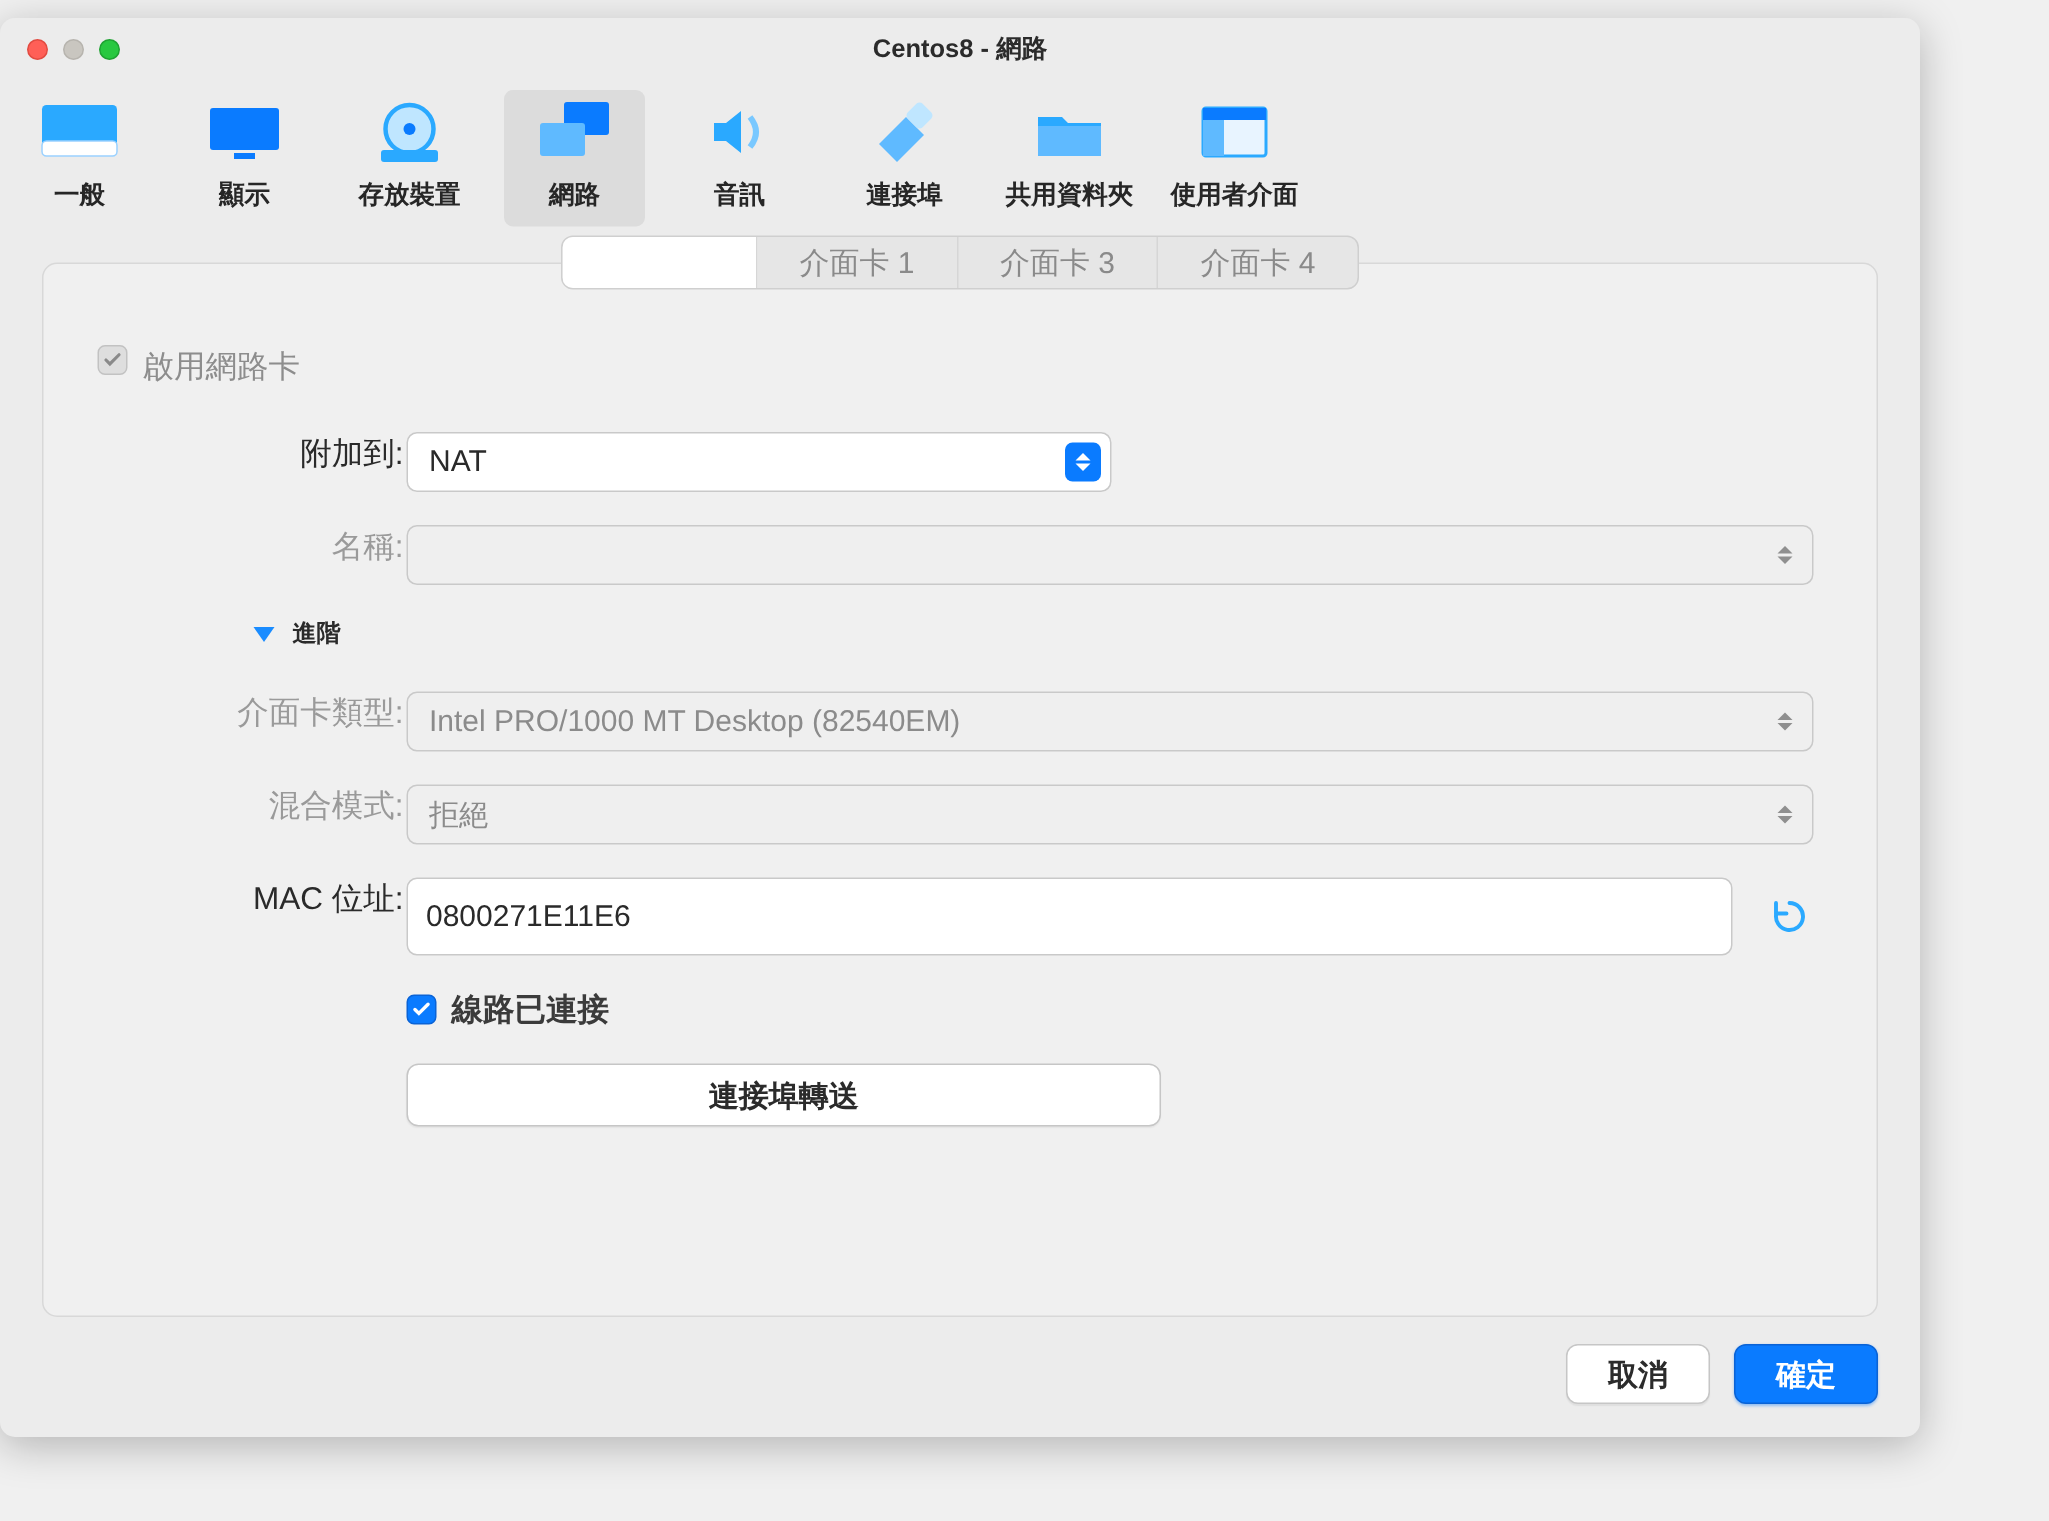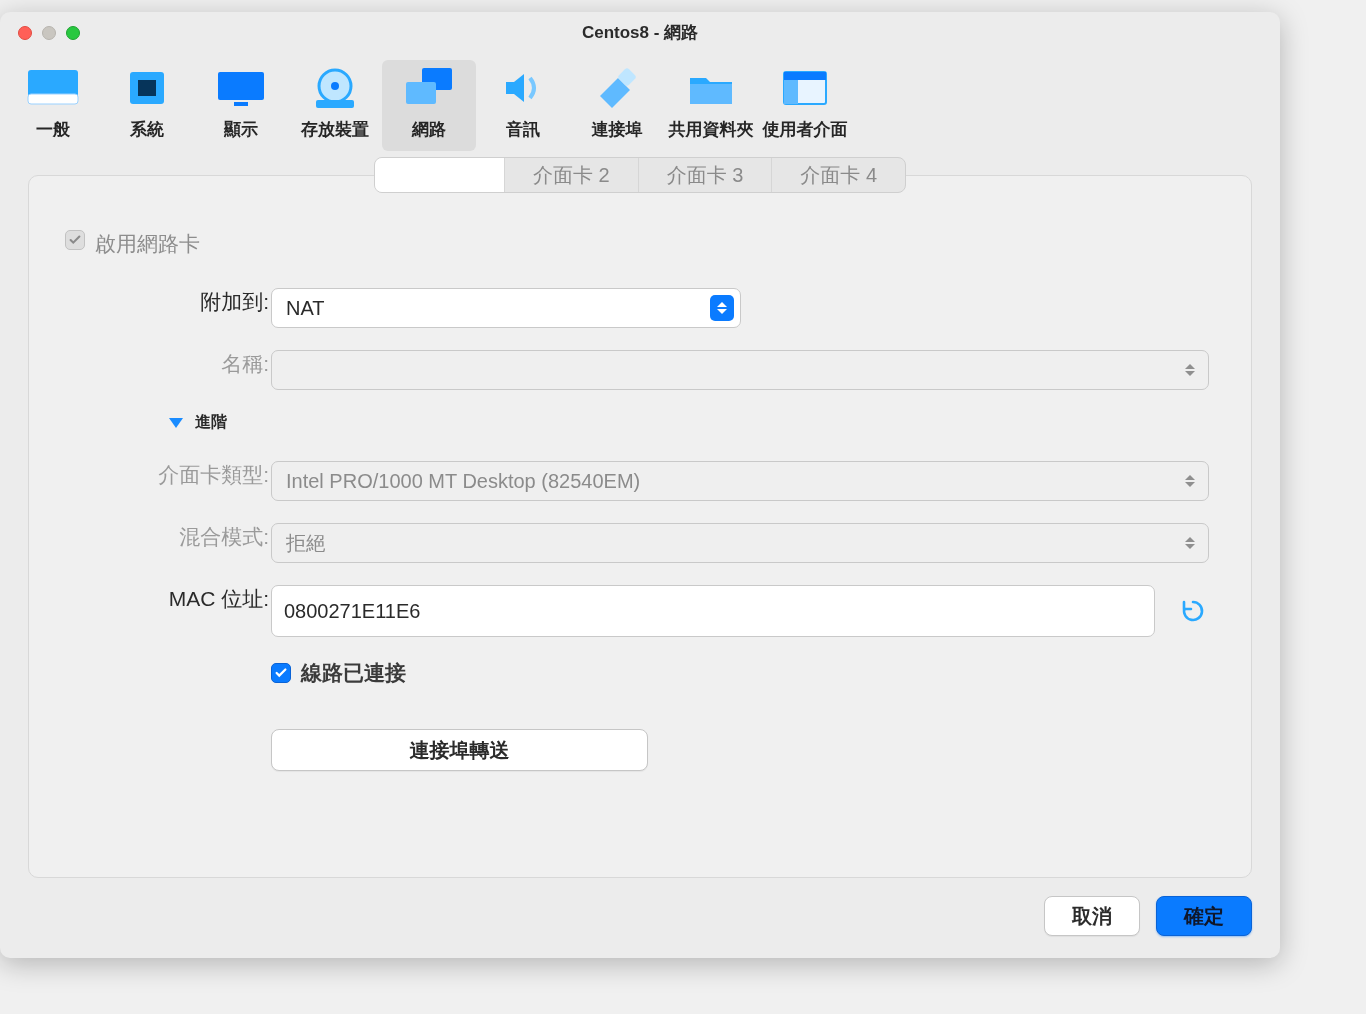--- a/index.html
+++ b/index.html
@@ -9,21 +9,21 @@
     background: #ececec; border-radius: 10px; box-shadow: 0 6px 28px rgba(0,0,0,.25);
     display: flex; flex-direction: column;
   }
   .titlebar { height: 40px; display:flex; align-items:center; position: relative; }
   .traffic { display:flex; gap:10px; position:absolute; left:18px; top:14px; }
   .tl { width:14px; height:14px; border-radius:50%; }
   .tl.red{background:#ff5f57;border:1px solid #e24b41;}
   .tl.yellow{background:#c9c6c0;border:1px solid #b7b4ae;}
   .tl.green{background:#28c840;border:1px solid #1fa232;}
   .title-text{width:100%; text-align:center; font-size:17px; font-weight:600; color:#2b2b2b;}
-  .toolbar { display:flex; gap:0; padding:8px 6px 0 6px; }
+  .toolbar { display:flex; gap:16px; padding:8px 6px 0 6px; }
   .tb-item { width:94px; display:flex; flex-direction:column; align-items:center; gap:8px; padding:6px 2px 10px 2px; border-radius:6px; cursor:pointer;}
   .tb-item.active { background:#dcdcdc; }
   .tb-label { font-size:17px; font-weight:600; color:#262626; }
   .tb-icon { width:54px; height:44px; display:flex; align-items:center; justify-content:center; }
   .content-wrap { flex:1; padding: 6px 28px 18px 28px; display:flex; flex-direction:column; }
   .tabs-holder { display:flex; justify-content:center; position:relative; z-index:2; }
   .tabs { display:flex; background:#e6e6e6; border:1px solid #cfcfcf; border-radius:8px; height:36px; overflow:hidden; }
   .tab { padding:0 28px; display:flex; align-items:center; font-size:20px; color:#8a8a8a; border-right:1px solid #d6d6d6; cursor:pointer;}
   .tab:last-child{border-right:none;}
   .tab.active { background:#ffffff; color:#2b2b2b;}
@@ -60,32 +60,31 @@
   .disclosure { display:flex; align-items:center; gap:12px; cursor:pointer; margin-left:98px; margin-bottom:28px; margin-top:8px;}
   .disclosure .tri{ width:0;height:0;border-left:7px solid transparent;border-right:7px solid transparent;border-top:10px solid #1a8cff;}
   .disclosure .txt{font-size:16px; font-weight:600; color:#2a2a2a;}
   .textinput {
     height:52px; background:#fff; border:1px solid #c9c9c9; border-radius:7px;
     padding:0 12px; font-size:20px; color:#2a2a2a; display:flex; align-items:center;
   }
   .refresh-btn { width:32px; height:32px; margin-left:22px; display:flex; align-items:center; justify-content:center; cursor:pointer;}
   .refresh-btn svg{width:26px;height:26px;}
   .pf-btn {
-    width:377px; height:42px; background:#fff; border:1px solid #c6c6c6; border-radius:8px;
+    width:503px; height:42px; background:#fff; border:1px solid #c6c6c6; border-radius:8px;
     display:flex; align-items:center; justify-content:center; font-size:20px; font-weight:600; color:#2b2b2b; cursor:pointer;
     box-shadow: 0 1px 1px rgba(0,0,0,.05);
-    margin-top: 20px;
   }
   .footer { padding: 0 28px 22px 0; display:flex; justify-content:flex-end; gap:16px; }
   .btn {
     min-width:96px; height:40px; padding:0 6px; border-radius:8px; font-size:20px; font-weight:700;
     display:flex; align-items:center; justify-content:center; cursor:pointer;
     background:#fff; border:1px solid #c6c6c6; color:#2b2b2b; box-shadow:0 1px 1px rgba(0,0,0,.06);
   }
-  .btn.primary { background:#0a7bff; border-color:#0a63d6; color:#0f172a; box-shadow:0 1px 2px rgba(10,123,255,.4);}
+  .btn.primary { background:#0a7bff; border-color:#0a63d6; color:#ffffff; box-shadow:0 1px 2px rgba(10,123,255,.4);}
 </style>
 </head>
 <body>
 
 <div class="window">
 
   <div class="titlebar">
     <div class="traffic">
       <div class="tl red"></div>
       <div class="tl yellow"></div>
@@ -100,29 +99,20 @@
         <svg viewBox="0 0 54 44">
             <rect x="2" y="4" width="50" height="30" rx="3" fill="#2aa9ff"></rect>
             <rect x="2" y="28" width="50" height="10" rx="3" fill="#ffffff" stroke="#9ad1ff"></rect>
           </svg>
       </div>
       <div class="tb-label">一般</div>
     </div>
     <div class="tb-item">
       <div class="tb-icon">
         <svg viewBox="0 0 54 44">
-            <rect x="10" y="6" width="34" height="32" rx="3" fill="#2aa9ff"></rect>
-            <rect x="18" y="14" width="18" height="16" fill="#06345a"></rect>
-          </svg>
-      </div>
-      <div class="tb-label">系統</div>
-    </div>
-    <div class="tb-item">
-      <div class="tb-icon">
-        <svg viewBox="0 0 54 44">
             <rect x="4" y="6" width="46" height="28" rx="2" fill="#0a7bff"></rect>
             <rect x="20" y="36" width="14" height="4" fill="#0a7bff"></rect>
           </svg>
       </div>
       <div class="tb-label">顯示</div>
     </div>
     <div class="tb-item">
       <div class="tb-icon">
         <svg viewBox="0 0 54 44">
             <circle cx="27" cy="20" r="16" fill="#bfe6ff" stroke="#2aa9ff" stroke-width="3"></circle>
@@ -180,21 +170,21 @@
     </div>
   </div>
 
   <div class="content-wrap">
     <div class="tabs-holder">
       <div class="tabs">
         <div class="tab blank active">
             <span></span>
           </div>
         <div class="tab">
-            <span>介面卡 2</span>
+            <span>介面卡 1</span>
           </div>
         <div class="tab">
             <span>介面卡 3</span>
           </div>
         <div class="tab">
             <span>介面卡 4</span>
           </div>
       </div>
     </div>
 

